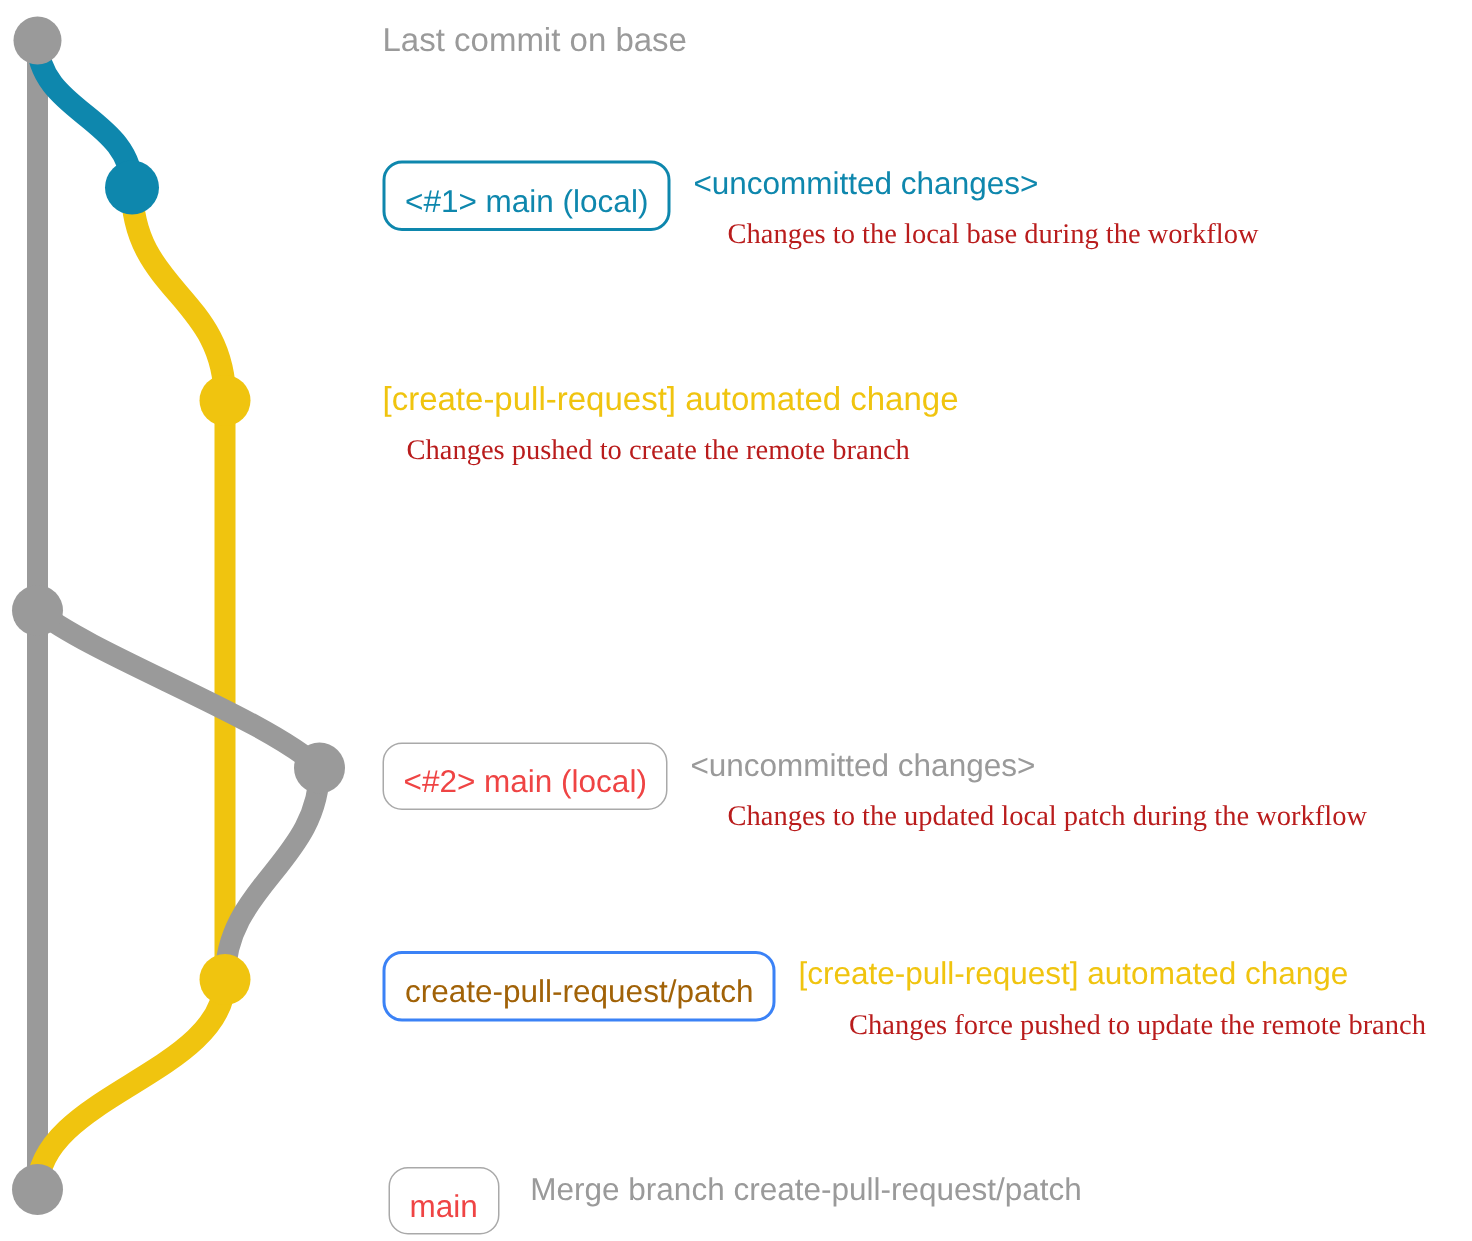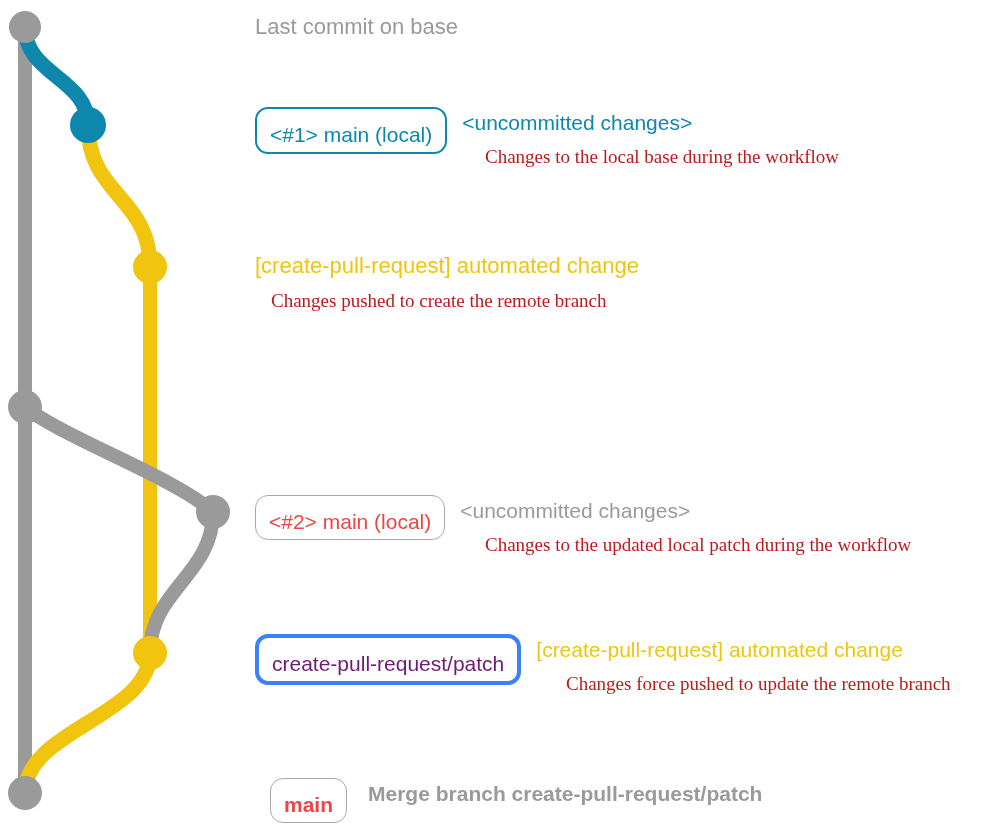--- a/index.html
+++ b/index.html
@@ -31,21 +31,21 @@
     display: inline-block;
     padding: 13px 13px 5px 13px;
     border-radius: 13px;
     font-size: 21px;
     line-height: 25px;
     white-space: nowrap;
     font-family: "Liberation Sans", sans-serif;
   }
   .chip-blue  { border: 2px solid #0e87ad;   color: #0e87ad;  }
   .chip-gray  { border: 1.6px solid #a9a9a9; color: #ef4444;  }
-  .chip-yellow{ border: 4px solid #3b82f6;   color: #701a75;  }
+  .chip-yellow{ border: 2px solid #3b82f6;   color: #a16207;  }
   .subject {
     font-size: 21px;
     line-height: 31px;
     white-space: nowrap;
     font-family: "Liberation Sans", sans-serif;
   }
   .subject-blue   { color: #0e87ad; }
   .subject-gray   { color: #9a9a9a; }
   .subject-yellow { color: #f0c40f; }
   .plain-label {
@@ -113,18 +113,18 @@
     <span class="subject subject-gray" style="margin-left:15px;">&lt;uncommitted changes&gt;</span>
   </div>
   <div class="desc" style="left:485px; top:534px;">Changes to the updated local patch during the workflow</div>
 
   <div class="row" style="left:255px; top:634px;">
     <span class="chip chip-yellow">create-pull-request/patch</span>
     <span class="subject subject-yellow" style="margin-left:15px;">[create-pull-request] automated change</span>
   </div>
   <div class="desc" style="left:566px; top:673px;">Changes force pushed to update the remote branch</div>
 
-  <div class="row" style="left:270px; top:778px;font-weight:bold;">
+  <div class="row" style="left:259px; top:778px;">
     <span class="chip chip-gray">main</span>
     <span class="subject subject-gray" style="margin-left:21px;">Merge branch create-pull-request/patch</span>
   </div>
 
 </div>
 
 </body></html>

